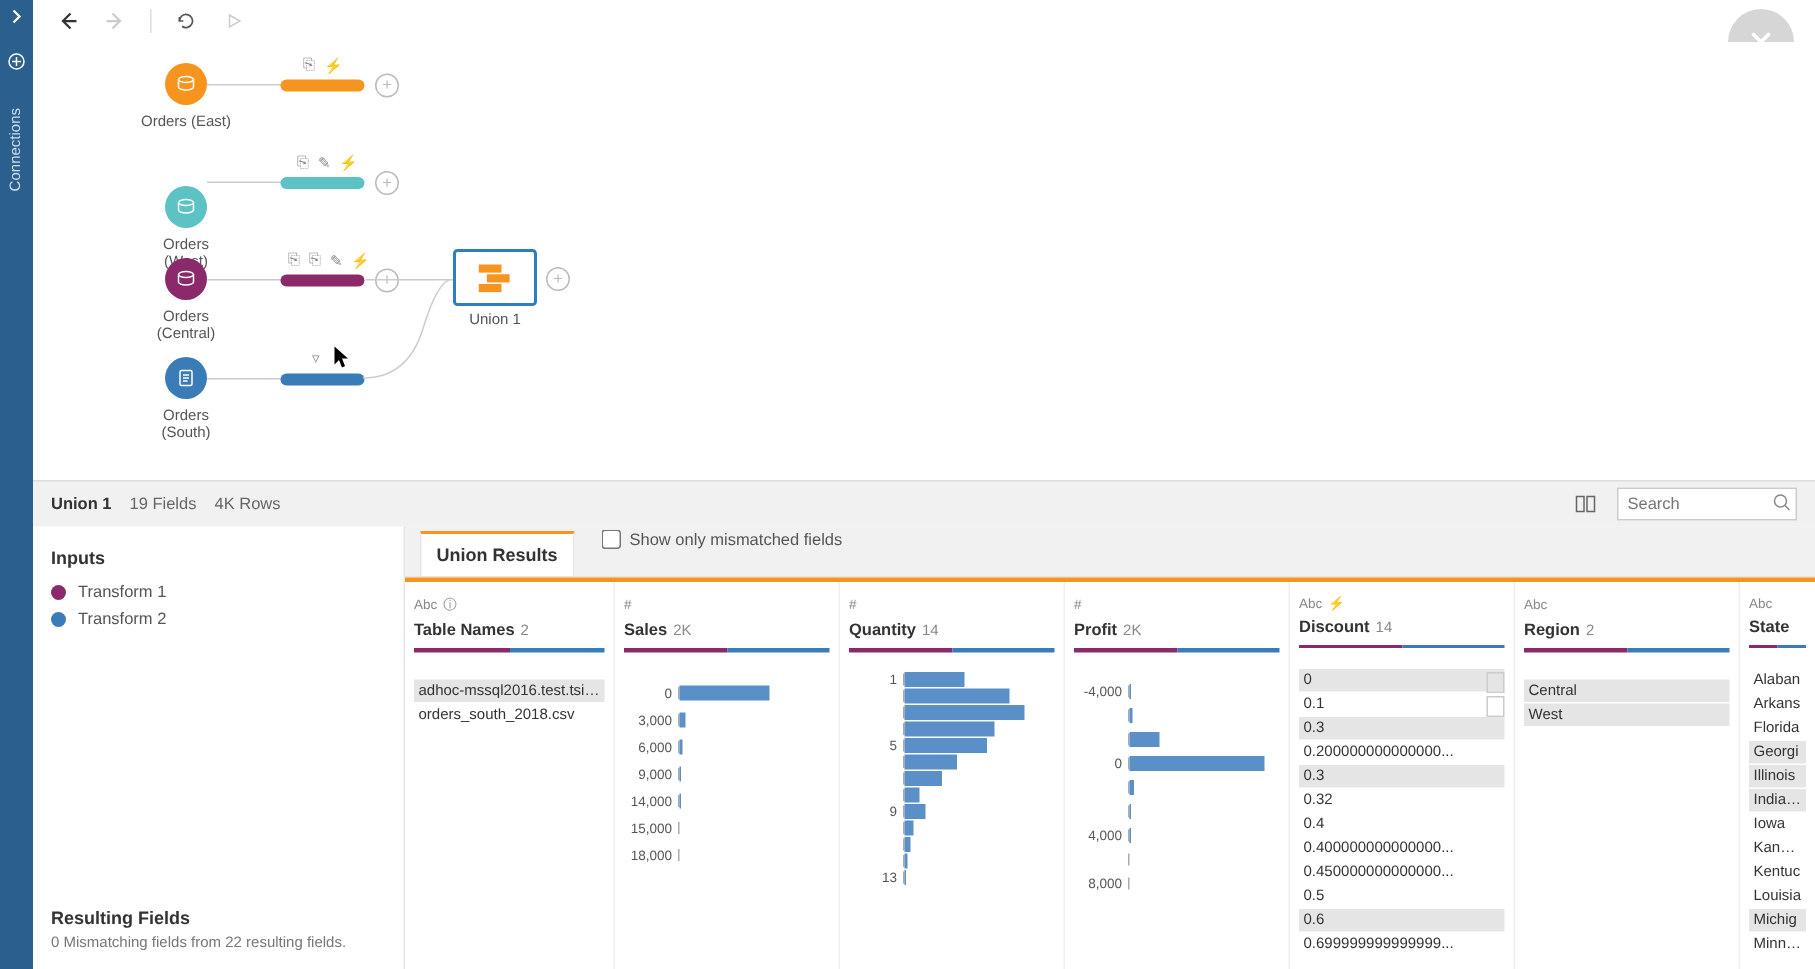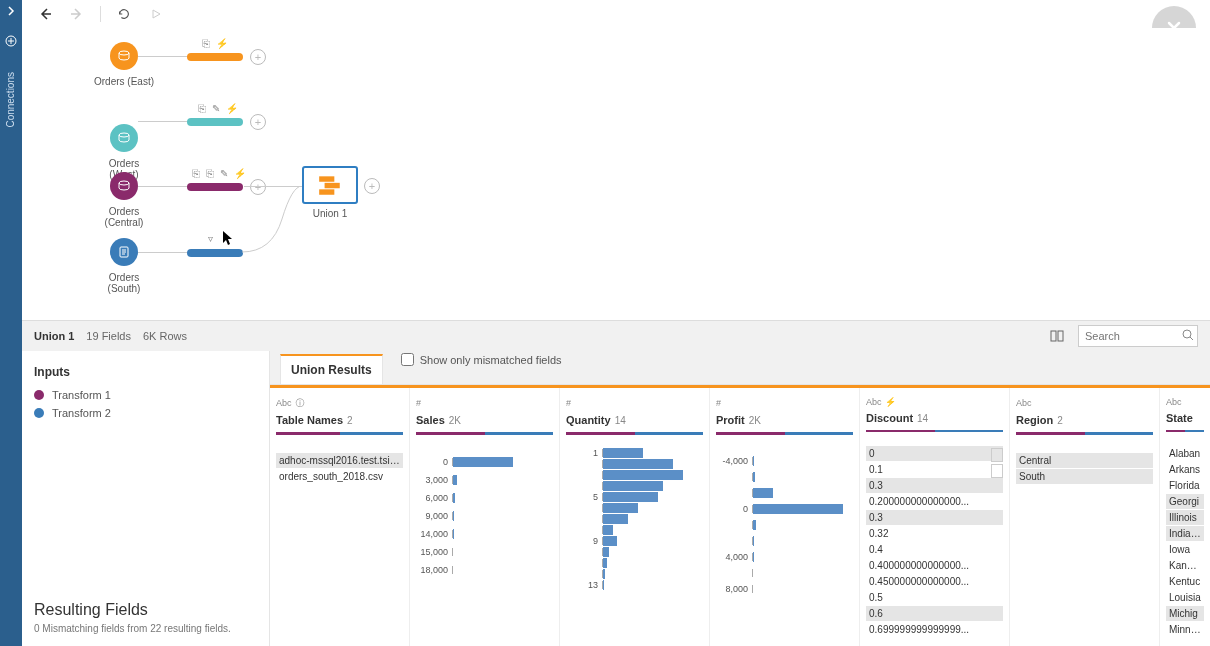--- a/index.html
+++ b/index.html
@@ -47,21 +47,21 @@
 .search-box { position: relative; }
 .search-box input { width: 120px; height: 22px; border: 1px solid #ccc; padding: 0 22px 0 6px; font-size: 11px; background: #fff; }
 .search-box .mag { position: absolute; right: 4px; top: 4px; color: #888; }
 
 .bp-body { display: flex; position: absolute; top: 30px; left: 0; right: 0; bottom: 0; }
 .inputs-pane { width: 250px; background: #fff; border-right: 1px solid #e5e5e5; padding: 14px 12px; position: relative; }
 .inputs-title { font-size: 12px; font-weight: 600; color: #333; margin-bottom: 10px; }
 .input-row { display: flex; align-items: center; gap: 8px; font-size: 11px; color: #555; margin-bottom: 6px; }
 .input-dot { width: 10px; height: 10px; border-radius: 50%; }
 .resulting { position: absolute; bottom: 12px; left: 12px; right: 12px; }
-.resulting .rt { font-size: 16px; font-weight: 400; color: #333; margin-bottom: 4px; }
+.resulting .rt { font-size: 12px; font-weight: 700; color: #333; margin-bottom: 4px; }
 .resulting .rs { font-size: 10px; color: #777; }
 
 .results-pane { flex: 1; display: flex; flex-direction: column; background: #fafafa; }
 .results-tabs { height: 34px; background: #f1f1f1; display: flex; align-items: flex-end; padding-left: 10px; gap: 18px; border-bottom: 1px solid #e5e5e5; }
 .res-tab { height: 30px; padding: 0 10px; display: flex; align-items: center; font-size: 12px; font-weight: 600; color: #333; background: #fff; border: 1px solid #e5e5e5; border-bottom: none; border-top: 2px solid #f7941e; }
 .mismatch { display: flex; align-items: center; gap: 6px; font-size: 11px; color: #555; padding-bottom: 18px; }
 .mismatch input { width: 13px; height: 13px; }
 
 .orange-bar { height: 3px; background: #f7941e; }
 
@@ -222,21 +222,21 @@
 
   <svg class="cursor-ptr" viewBox="0 0 12 16">
       <path d="M1 1 L1 13 L4 10 L6 15 L8 14 L6 9 L10 9 Z" fill="#000"></path>
     </svg>
 </div>
 
 <div class="bottom-panel">
   <div class="bp-header">
     <span class="title">Union 1</span>
     <span>19 Fields</span>
-    <span>6K Rows</span>
+    <span>4K Rows</span>
     <span class="spacer"></span>
     <div class="bp-icon-btn">
       <svg viewBox="0 0 14 14" width="14" height="14">
           <rect x="1" y="2" width="5" height="10" stroke="#666" fill="none"></rect>
           <rect x="8" y="2" width="5" height="10" stroke="#666" fill="none"></rect>
         </svg>
     </div>
     <div class="search-box">
       <input type="text" placeholder="Search" style="">
       <svg class="mag" viewBox="0 0 12 12" width="12" height="12">
@@ -500,21 +500,21 @@
 
         <div class="profile-card">
           <div class="pc-type">Abc</div>
           <div class="pc-name"><span>Region</span><span class="cnt">2</span></div>
           <div class="pc-bar">
               <div class="seg-a" style="width:50%"></div>
               <div class="seg-b" style="width:50%"></div>
             </div>
           <div class="pc-content">
             <div class="pc-list-item hl">Central</div>
-            <div class="pc-list-item hl">South</div>
+            <div class="pc-list-item hl">West</div>
           </div>
         </div>
 
         <div class="profile-card" style="width:50px; border-right:none;">
           <div class="pc-type">Abc</div>
           <div class="pc-name">State</div>
           <div class="pc-bar">
               <div class="seg-a" style="width:50%"></div>
               <div class="seg-b" style="width:50%"></div>
             </div>

